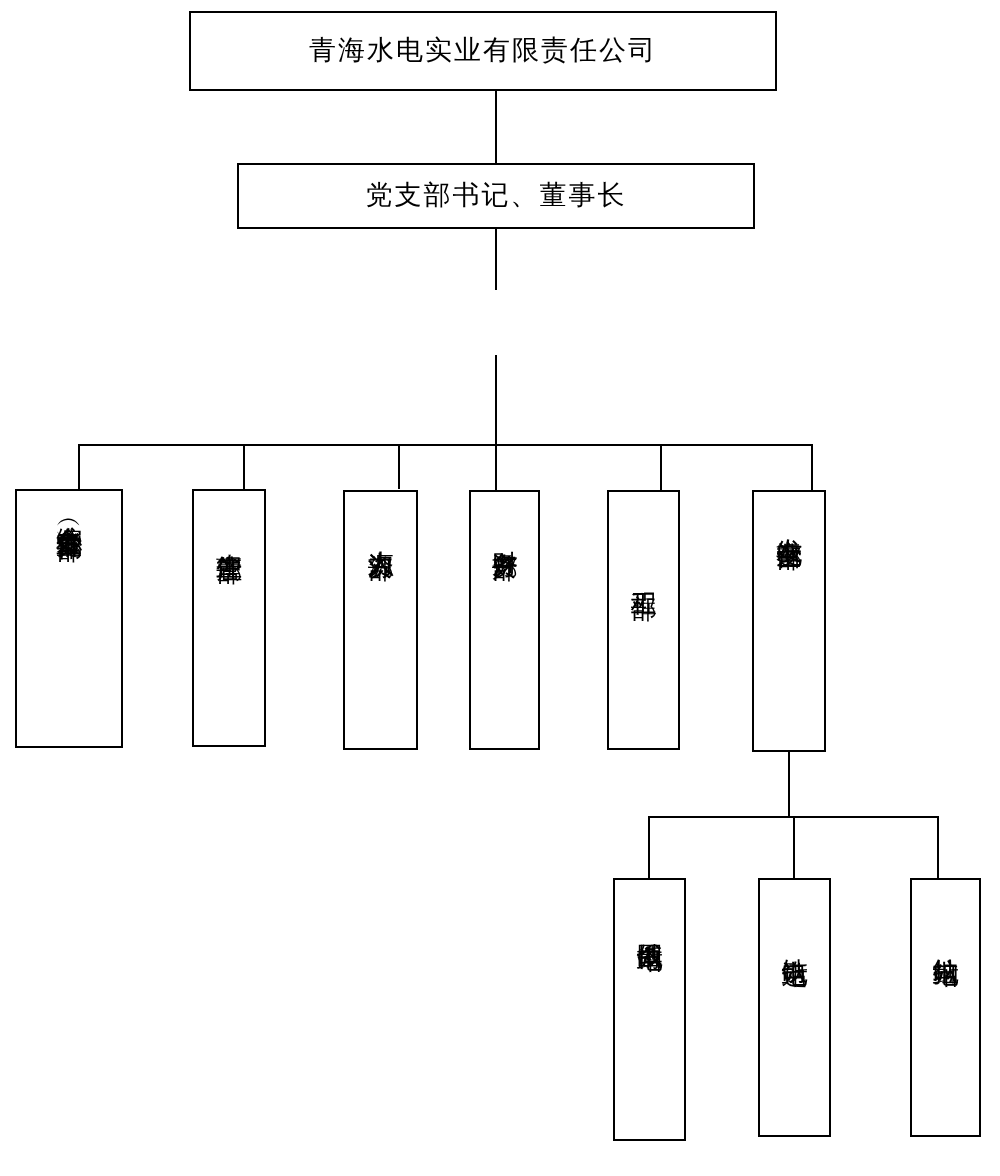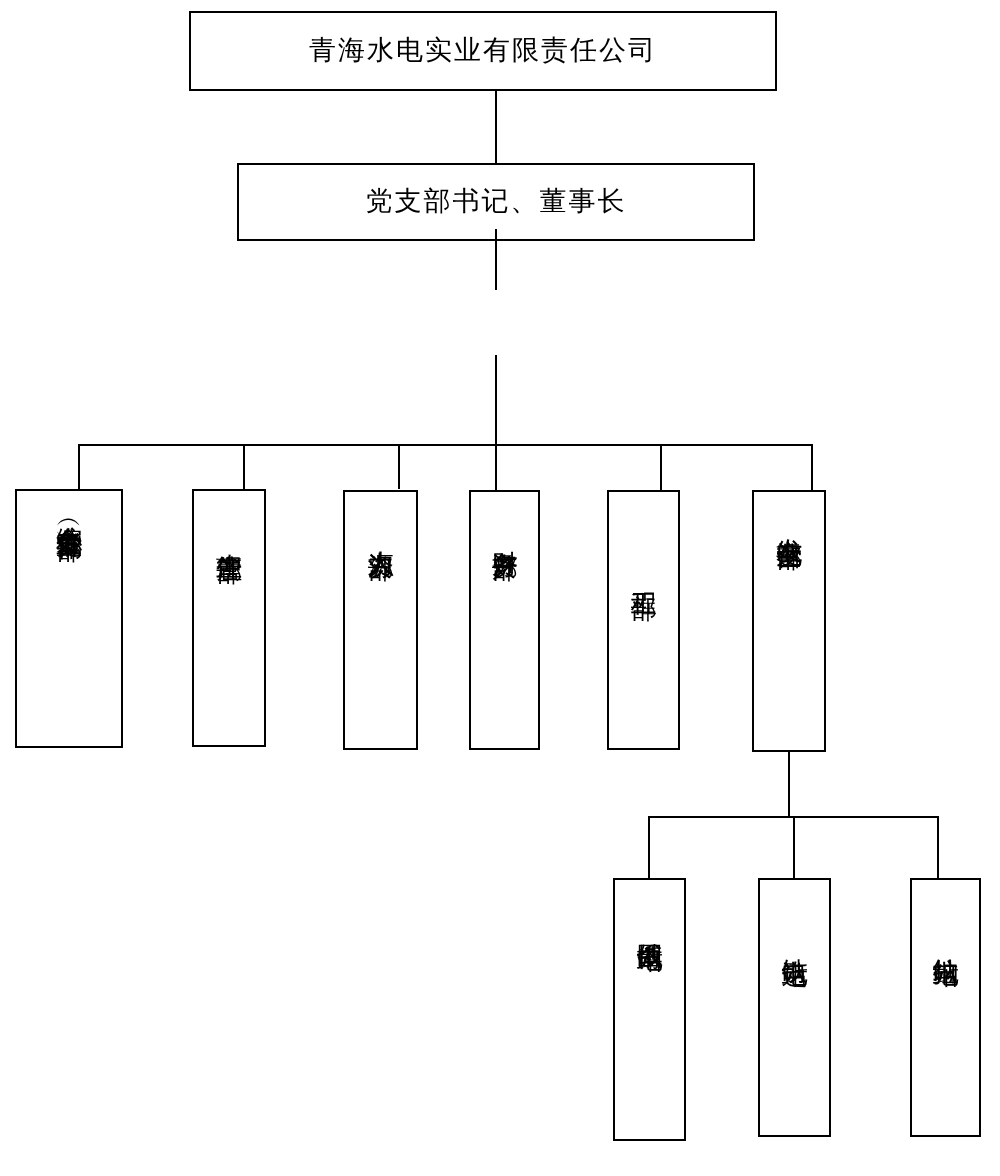--- a/index.html
+++ b/index.html
@@ -73,21 +73,21 @@
 <body>
 
 <div id="chart-canvas">
 
   <div class="node horiz" style="left:189px; top:11px; width:588px; height:80px;">
     <span class="node-label">青海水电实业有限责任公司</span>
   </div>
 
   <div class="line v" style="left:495px; top:91px; height:72px;"></div>
 
-  <div class="node horiz" style="left:237px; top:163px; width:518px; height:78px;">
+  <div class="node horiz" style="left:237px; top:163px; width:518px; height:66px;">
     <span class="node-label">党支部书记、董事长</span>
   </div>
 
   <div class="line v" style="left:495px; top:229px; height:61px;"></div>
 
 
   <div class="line v" style="left:495px; top:355px; height:90px;"></div>
 
   <div class="line h" style="left:78px; top:444px; width:735px;"></div>
 

